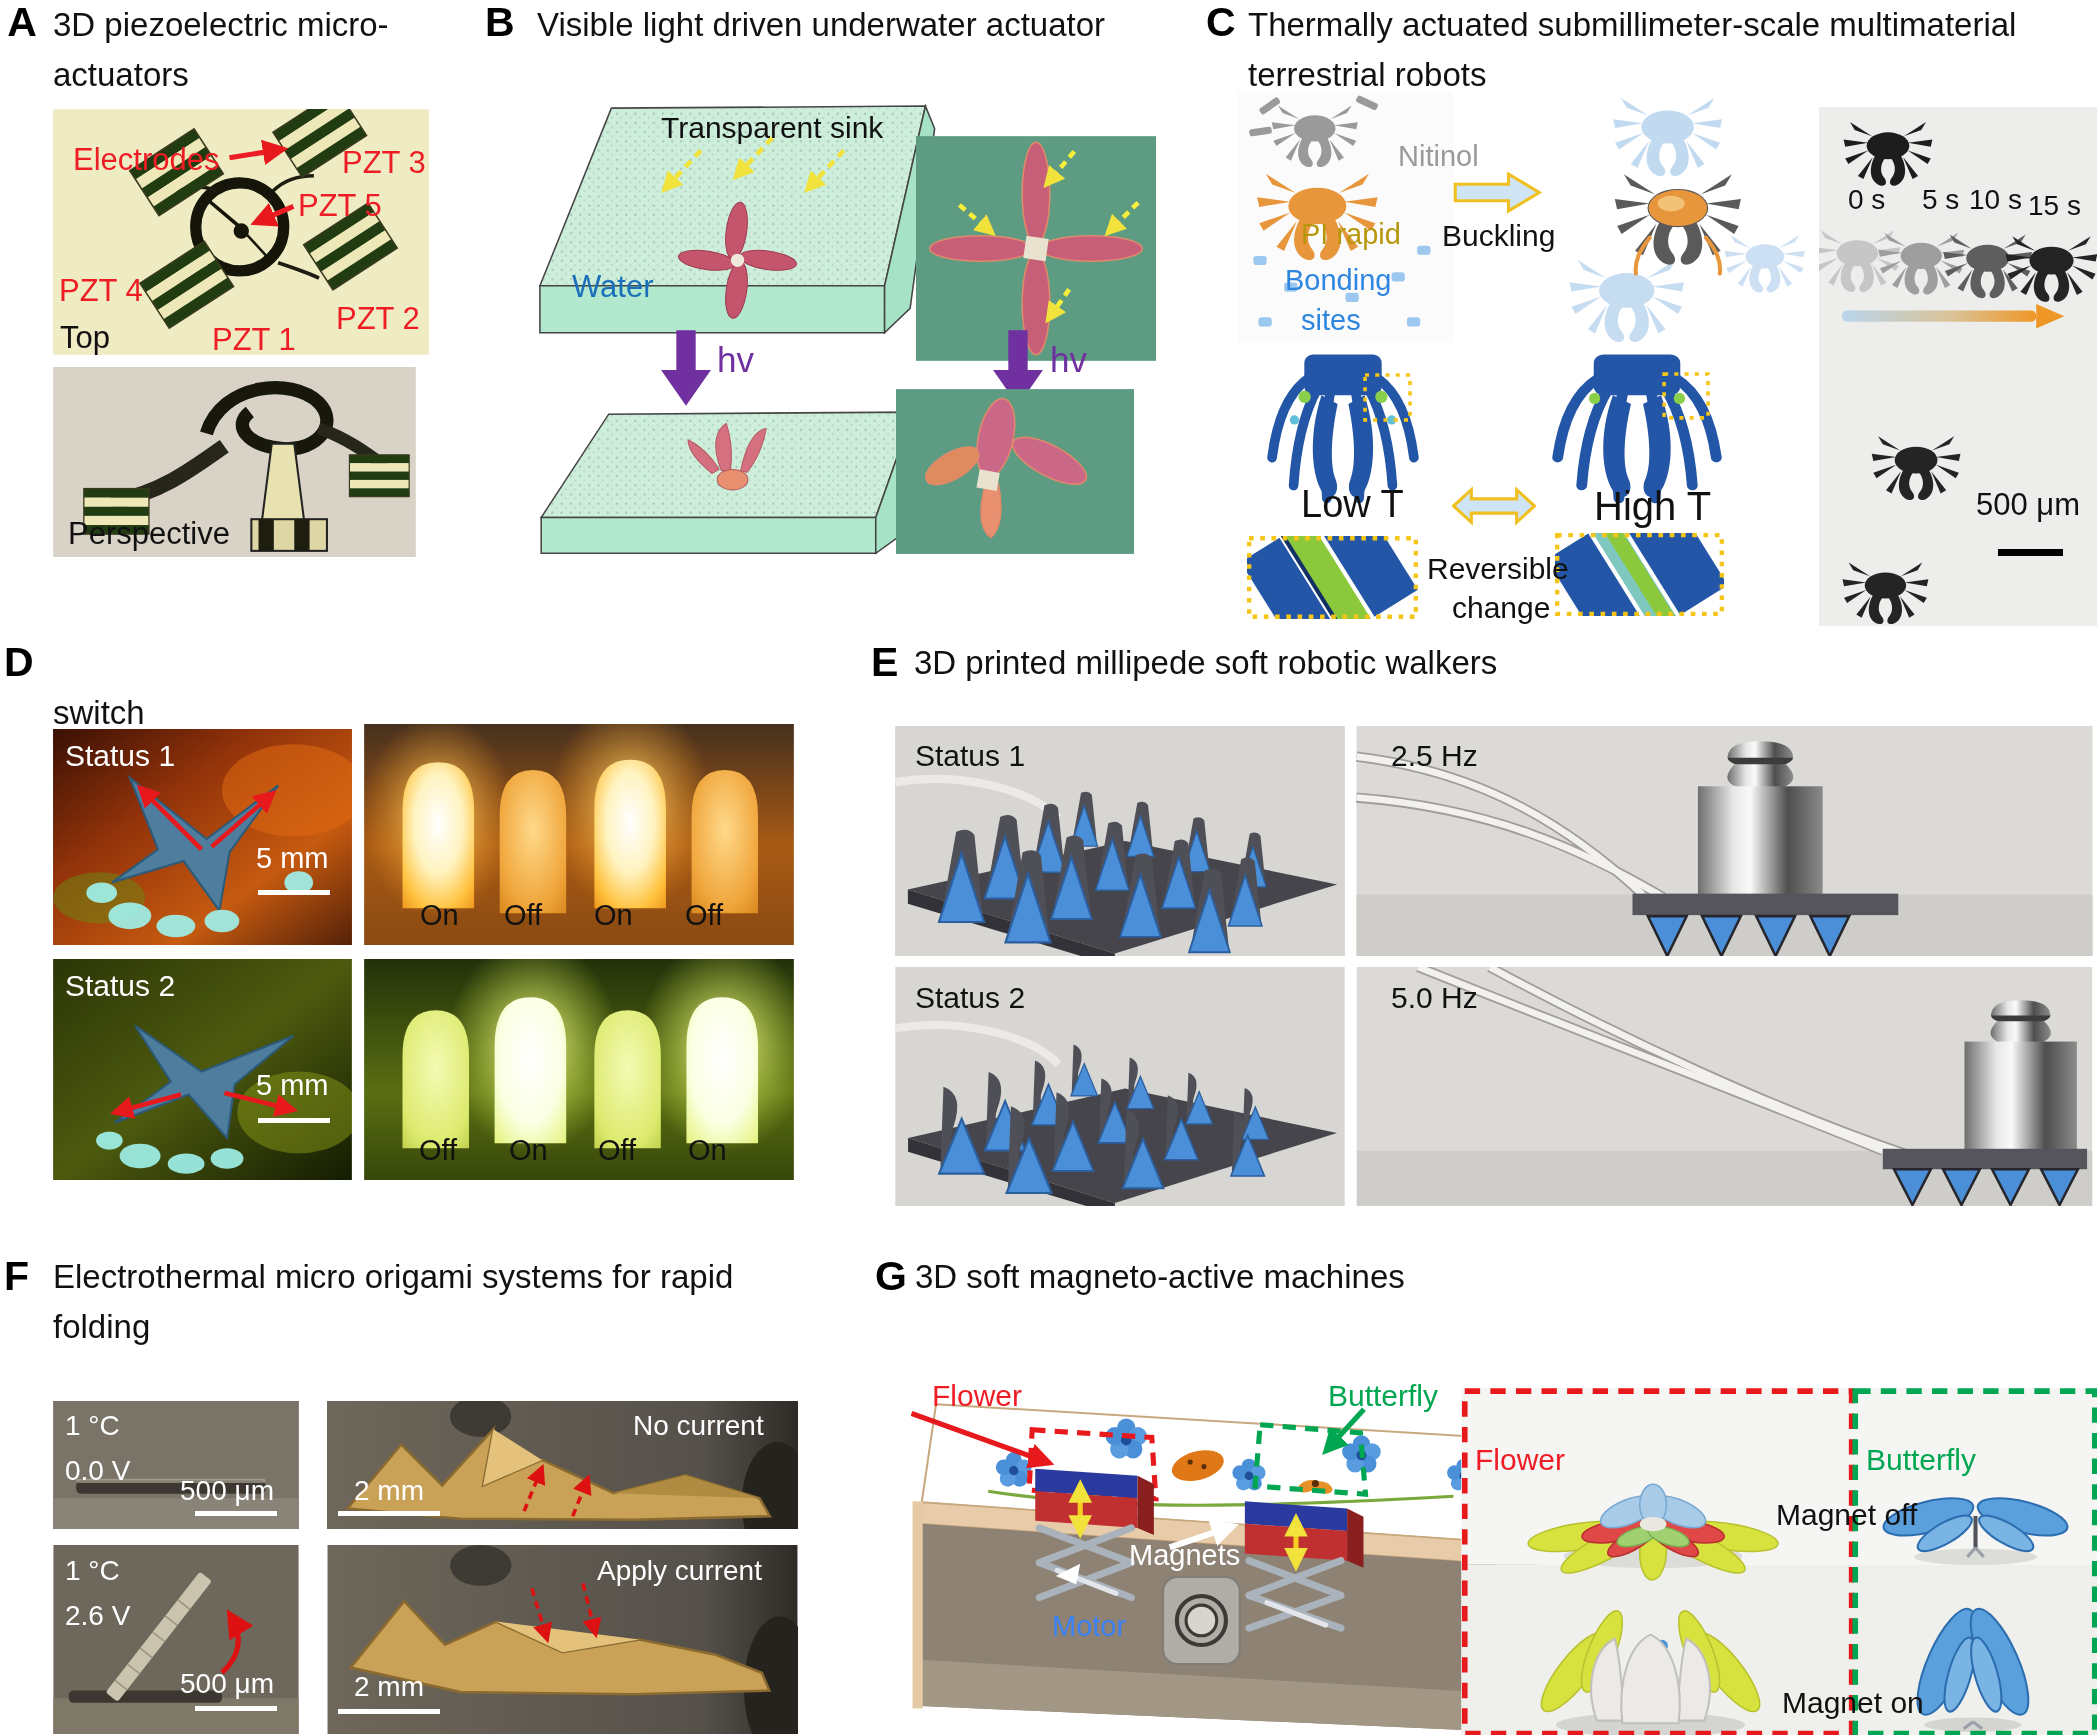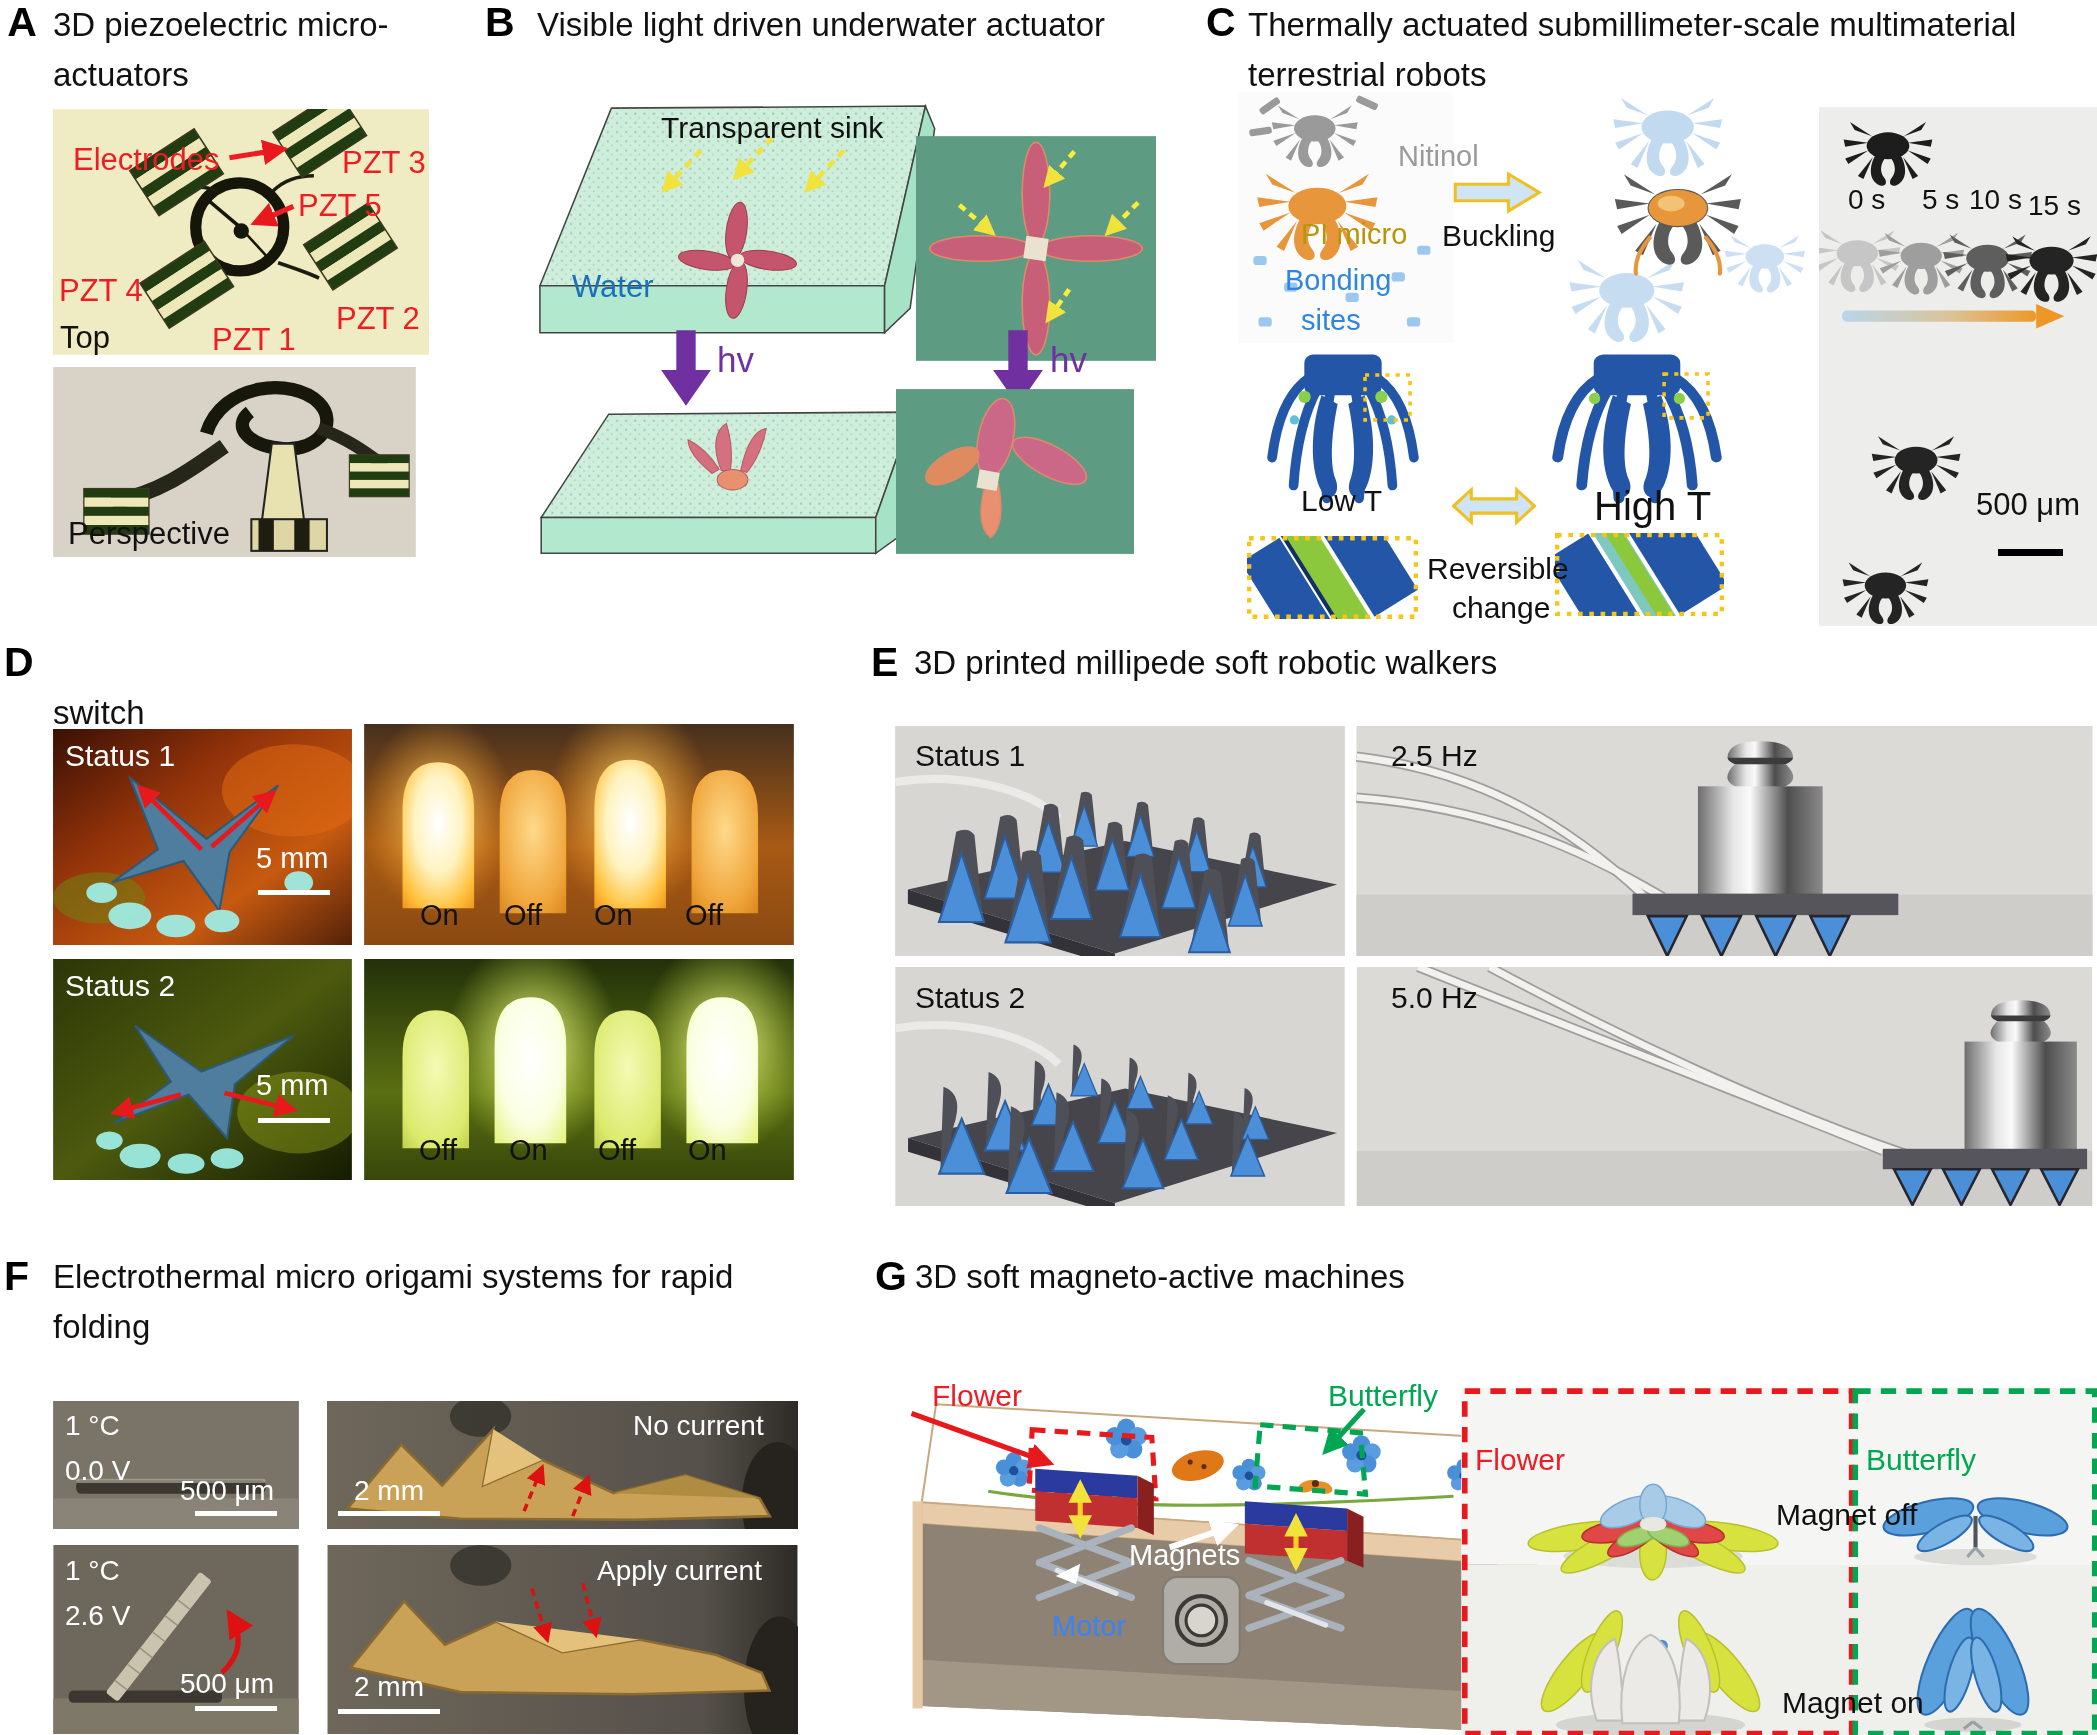--- a/index.html
+++ b/index.html
@@ -299,21 +299,21 @@
     <rect x="30" y="320" width="26" height="18" rx="6"></rect>
         <rect x="90" y="372" width="26" height="18" rx="6"></rect>
     <rect x="210" y="392" width="26" height="18" rx="6"></rect>
         <rect x="300" y="352" width="26" height="18" rx="6"></rect>
     <rect x="350" y="300" width="26" height="18" rx="6"></rect>
         <rect x="40" y="440" width="26" height="18" rx="6"></rect>
     <rect x="330" y="440" width="26" height="18" rx="6"></rect>
   </g>
 </svg>
 <div class="lab" style="left:1398px;top:141px;font-size:29px;color:#9a9a9a;">Nitinol</div>
-<div class="lab" style="left:1301px;top:219px;font-size:29px;color:#b8960b;">PI micro</div>
+<div class="lab" style="left:1301px;top:219px;font-size:29px;color:#b8960b;">PI rapid</div>
 <div class="lab" style="left:1285px;top:265px;font-size:29px;color:#2e86de;">Bonding</div>
 <div class="lab" style="left:1301px;top:305px;font-size:29px;color:#2e86de;">sites</div>
 
 <svg class="abs" style="left:1453px;top:172px;" width="90" height="42" viewBox="0 0 175 82">
   <polygon points="4,24 108,24 108,4 168,40 108,76 108,56 4,56" fill="#cfe4f5" stroke="#f0c020" stroke-width="6"></polygon>
 </svg>
 <div class="lab" style="left:1442px;top:220px;font-size:30px;">Buckling</div>
 
 <svg class="abs" style="left:1550px;top:92px;" width="266" height="266" viewBox="0 0 520 520">
   <g fill="#b8d4ee" opacity="0.85" transform="translate(230,80) scale(1.9)">
@@ -382,21 +382,21 @@
   <rect x="258" y="72" width="88" height="88" fill="none" stroke="#f5c518" stroke-width="7" stroke-dasharray="8 12"></rect>
 </svg>
 <svg class="abs" style="left:1522px;top:338px;" width="230" height="169" viewBox="0 0 450 330">
   <g color="#2456a8" transform="translate(225,95) scale(2.1) scale(1.12,1)">
         <use href="#femcrab"></use>
       </g>
   <circle cx="142" cy="118" r="11" fill="#8ad04a"></circle>
       <circle cx="308" cy="118" r="11" fill="#8ad04a"></circle>
   <rect x="278" y="70" width="86" height="86" fill="none" stroke="#f5c518" stroke-width="7" stroke-dasharray="8 12"></rect>
 </svg>
-<div class="lab" style="left:1301px;top:485px;font-size:30px;">Low T</div>
+<div class="lab" style="left:1301px;top:485px;font-size:38px;">Low T</div>
 <div class="lab" style="left:1594px;top:485px;font-size:40px;">High T</div>
 <svg class="abs" style="left:1452px;top:485px;" width="84" height="42" viewBox="0 0 165 82">
   <polygon points="3,41 38,9 38,27 127,27 127,9 162,41 127,73 127,55 38,55 38,73" fill="#cfe4f5" stroke="#f0c020" stroke-width="6"></polygon>
 </svg>
 
 <svg class="abs" style="left:1247px;top:536px;" width="171" height="83" viewBox="0 0 335 162">
   <rect x="4" y="4" width="327" height="154" fill="#ffffff"></rect>
   <g transform="rotate(-32 167 80)">
     <rect x="30" y="30" width="90" height="230" fill="#2456a8" transform="translate(0,-70)"></rect>
     <rect x="128" y="-60" width="60" height="250" fill="#8cc83c"></rect>

